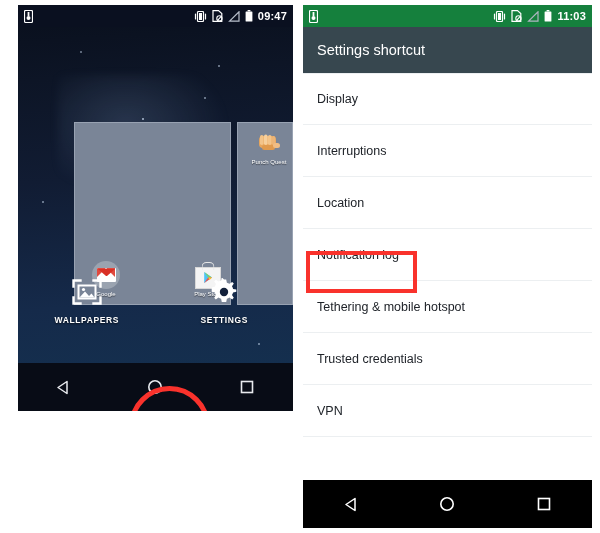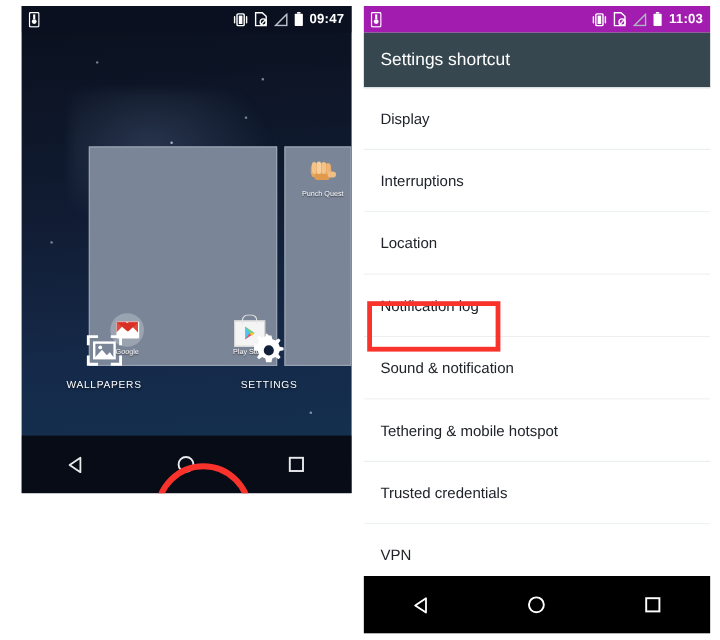--- a/index.html
+++ b/index.html
@@ -57,21 +57,21 @@
     position: relative;
     height: 22px;
     background: #0a1020;
     display: flex;
     align-items: center;
     padding: 0 6px;
     color: #ffffff;
     font-size: 10px;
     z-index: 5;
   }
-  .statusbar.dark { background: #a21caf; }
+  .statusbar.dark { background: #15803d; }
   .sb-left { display: flex; align-items: center; gap: 4px; }
   .sb-right { margin-left: auto; display: flex; align-items: center; gap: 5px; }
   .sb-time { font-size: 11px; font-weight: bold; letter-spacing: .2px; }
 
   
   .widget-tray {
     position: absolute;
     left: 56px;
     top: 117px;
     right: 0;
@@ -196,21 +196,21 @@
   .opt .glyph {
     height: 34px;
     display: flex;
     align-items: center;
     justify-content: center;
     margin-bottom: 6px;
   }
   .opt .olabel {
     font-size: 8.5px;
     letter-spacing: .6px;
-    font-weight: normal;
+    font-weight: bold;
     text-shadow: 0 1px 2px rgba(0,0,0,.7);
   }
 
   
   .circle-anno {
     position: absolute;
     left: 111px;
     top: 381px;
     width: 81px;
     height: 81px;
@@ -482,23 +482,20 @@
       <div class="list-item">
         <span>Interruptions</span>
       </div>
       <div class="list-item">
         <span>Location</span>
       </div>
       <div class="list-item">
         <span>Notification log</span>
       </div>
       <div class="list-item">
-        <span>Sound &amp; notification</span>
-      </div>
-      <div class="list-item">
         <span>Tethering &amp; mobile hotspot</span>
       </div>
       <div class="list-item">
         <span>Trusted credentials</span>
       </div>
       <div class="list-item">
         <span>VPN</span>
       </div>
     </div>
 

